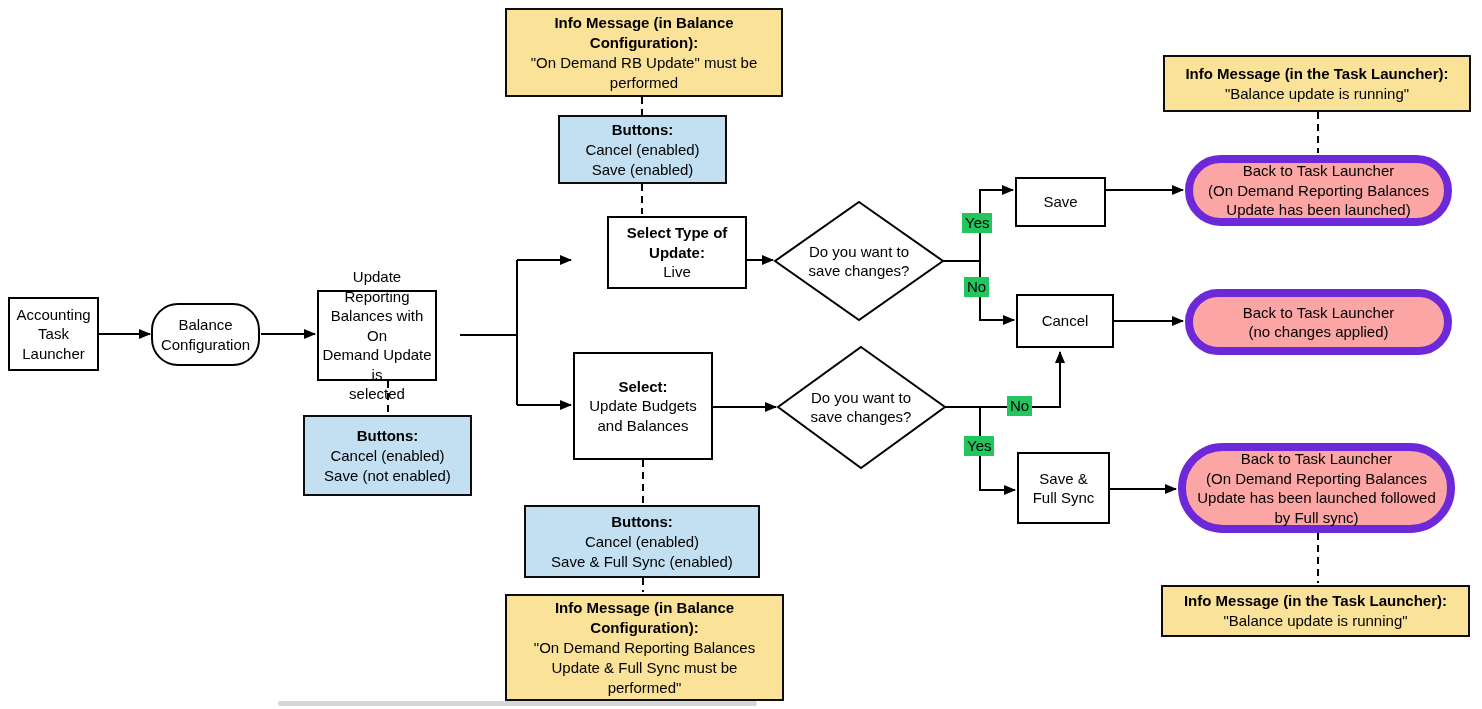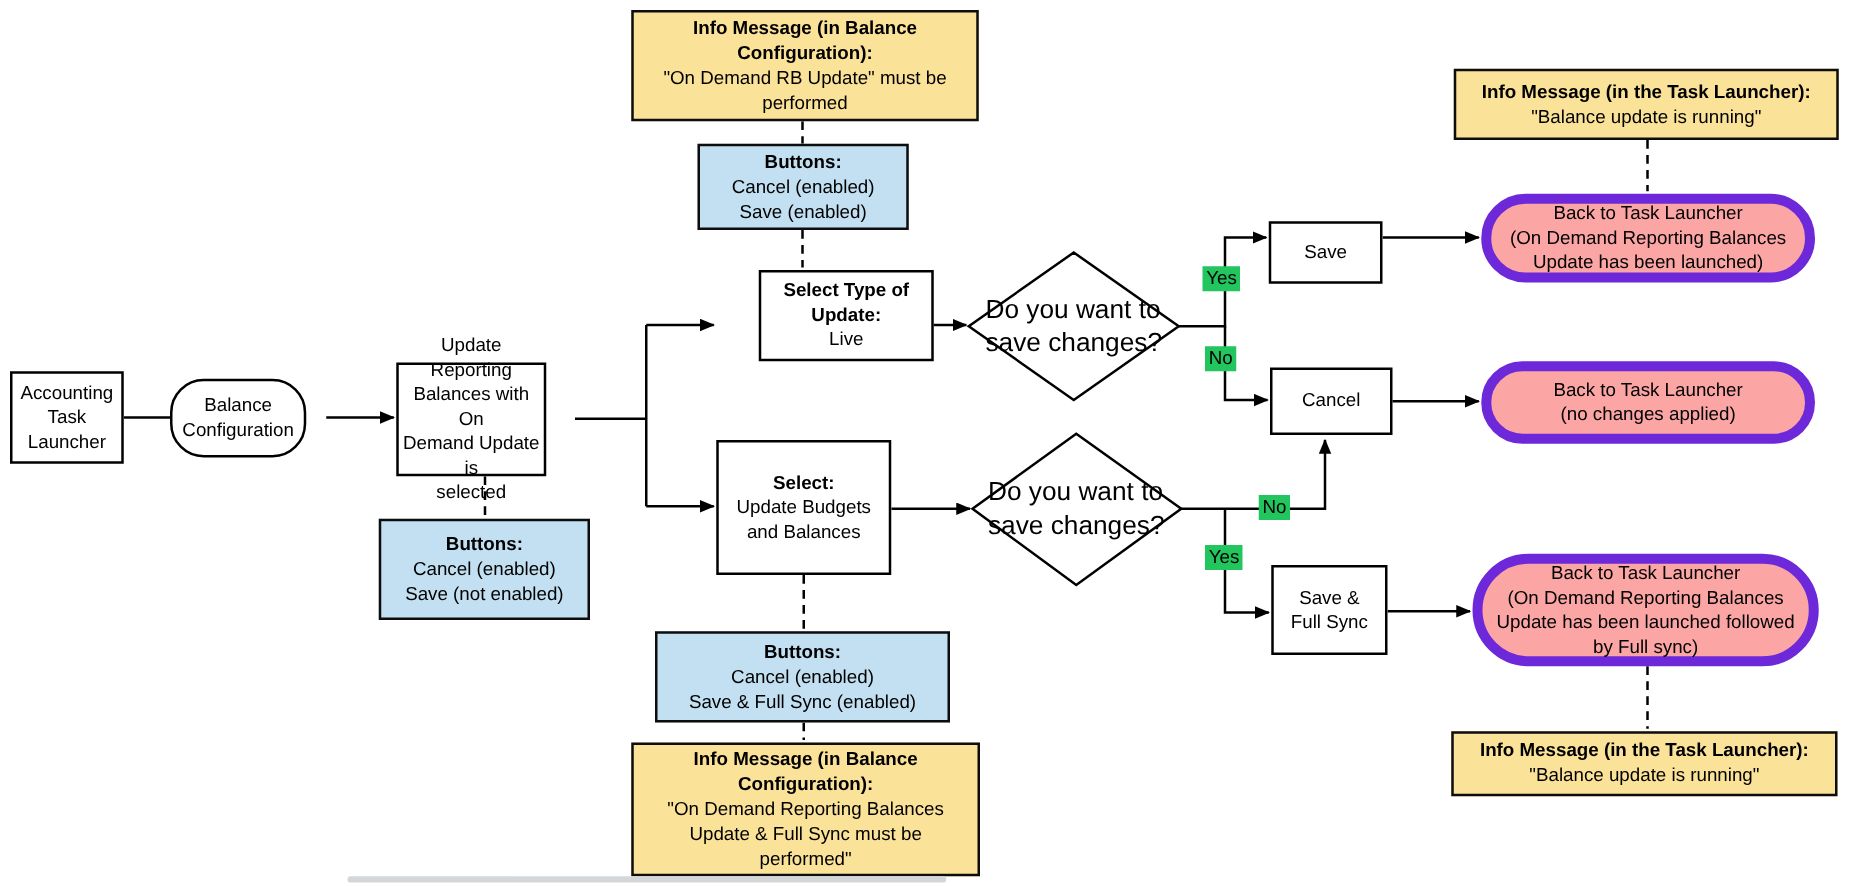--- a/index.html
+++ b/index.html
@@ -10,21 +10,21 @@
   #edges{position:absolute;left:0;top:0;width:1482px;height:709px;z-index:1;}
   .edge{stroke:#000;stroke-width:2;fill:none;}
   .dashed{stroke-dasharray:7 5;}
   .diamond{fill:#fff;stroke:#000;stroke-width:2;}
   .node,.anno,.elabel{position:absolute;box-sizing:border-box;z-index:2;
     display:flex;flex-direction:column;align-items:center;justify-content:center;
     text-align:center;white-space:pre-line;}
   .node{background:#fff;border:2px solid #000;font-size:15px;line-height:1.3;}
   .stadium{background:#fca5a5;border:8px solid #6d28d9;}
   .dtext{position:absolute;z-index:2;display:flex;align-items:center;justify-content:center;
-    font-size:21px;line-height:1.3;white-space:pre-line;background:transparent;}
+    text-align:center;font-size:15px;line-height:1.3;white-space:pre-line;background:transparent;}
   .anno{border:2px solid #0d0d0d;font-size:15px;line-height:20px;padding:12px 4px;}
   .anno .ttl{font-weight:bold;white-space:pre-line;}
   .anno .bdy{white-space:pre-line;}
   .yellow{background:#fbe299;}
   .blue{background:#c2e0f2;text-align:center;}
   .bold{font-weight:bold;}
   .elabel{font-size:15px;background:#22c55e;padding:0 3px;line-height:20px;z-index:3;}
   #hscroll{position:absolute;left:278px;top:701px;width:479px;height:5px;
     background:#d4d7da;border-radius:3px;z-index:2;}
 </style>
@@ -64,21 +64,21 @@
     <path class="edge dashed" d="M1318,533 V583"></path>
 
     <polygon class="diamond" points="859,202 943,261 859,320 775,261"></polygon>
     <polygon class="diamond" points="861,347 945,407 861,468 778,407"></polygon>
   </svg>
 
   <div class="node" style="left:8px;top:297px;width:91px;height:74px;">Accounting
 Task
 Launcher</div>
 
-  <div class="node" style="left:136px;top:303px;width:109px;height:63px;border-radius:27px;">Balance
+  <div class="node" style="left:151px;top:303px;width:109px;height:63px;border-radius:27px;">Balance
 Configuration</div>
 
   <div class="node" style="left:317px;top:290px;width:120px;height:91px;text-align:center;">Update Reporting
 Balances with On
 Demand Update is
 selected</div>
 
   <div class="node" style="left:571px;top:216px;width:140px;height:73px;margin-left:36px;">
     <div class="bold">Select Type of
 Update:</div>

